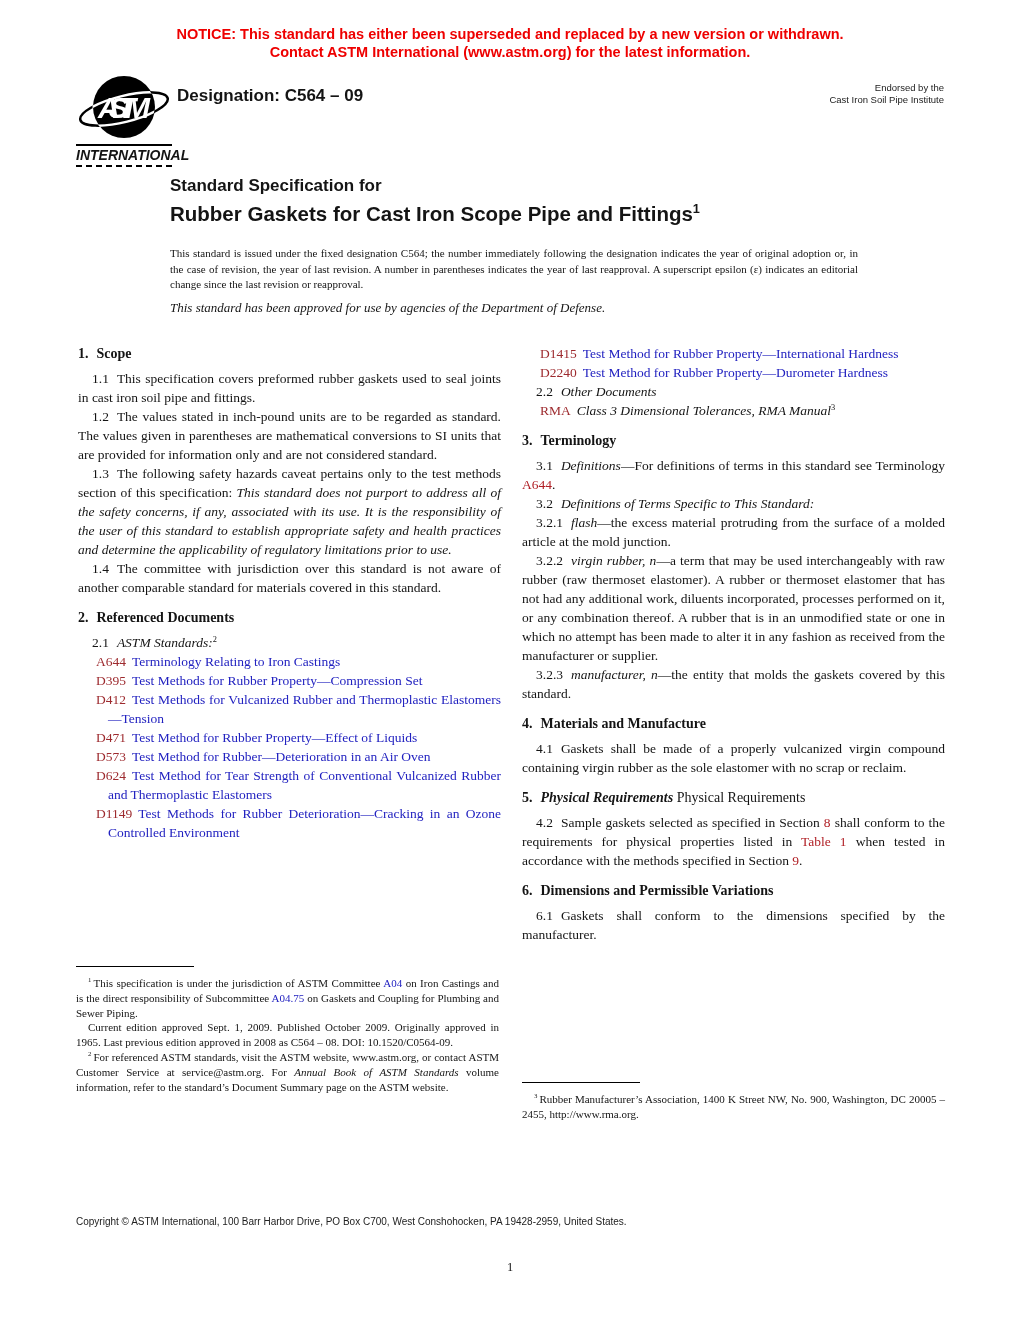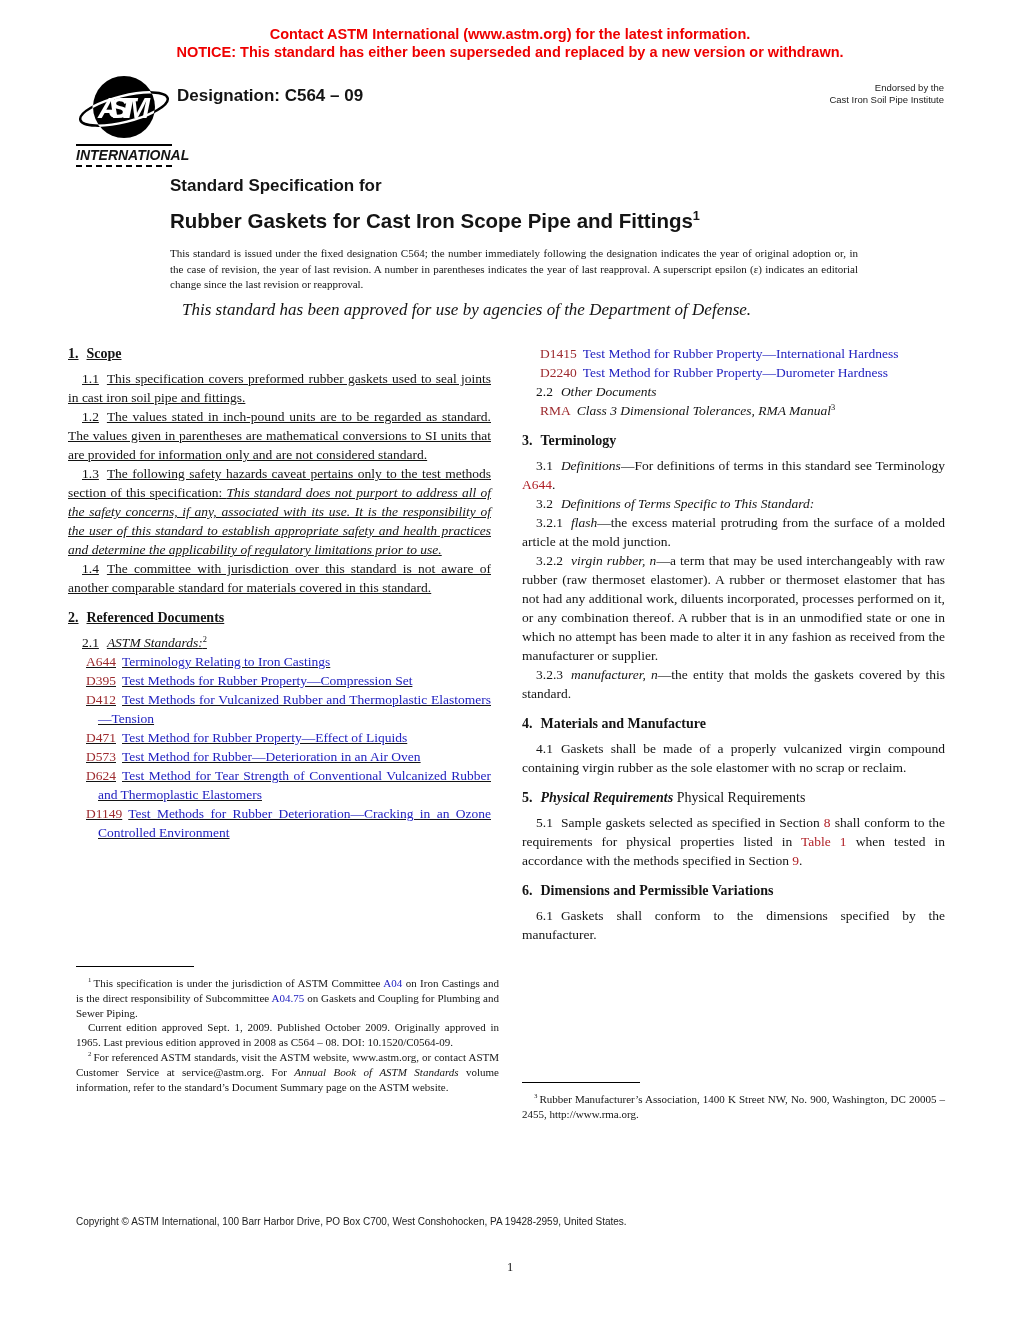--- a/index.html
+++ b/index.html
@@ -17,30 +17,30 @@
             border-top:2px solid #000;border-bottom:2px dashed #000;}
 
   .designation{position:absolute;top:86px;left:177px;
                font-family:"Liberation Sans",sans-serif;font-weight:bold;font-size:17px;}
 
   .endorsed{position:absolute;top:82px;right:76px;text-align:right;
             font-family:"Liberation Sans",sans-serif;font-size:9.5px;line-height:11.5px;color:#222;}
 
   .title-block{position:absolute;top:175px;left:170px;width:740px;
                font-family:"Liberation Sans",sans-serif;font-weight:bold;}
-  .title-line1{font-size:17px;line-height:21px;margin-bottom:12px;}
+  .title-line1{font-size:17px;line-height:21px;margin-bottom:5px;}
   .title-line2{font-size:20.5px;line-height:25px;}
 
   .preamble{position:absolute;top:246px;left:170px;width:688px;
             font-size:11px;line-height:15.5px;text-align:justify;}
-  .approval{position:absolute;top:300px;left:182px;width:688px;
-            font-size:17px;font-style:italic;}
+  .approval{position:absolute;top:300px;left:170px;width:688px;
+            font-size:13px;font-style:italic;}
 
   .col{position:absolute;top:344px;width:423px;font-size:13.5px;line-height:19px;text-align:justify;}
-  .col-left{left:68px;text-decoration:underline;}
+  .col-left{left:78px;}
   .col-right{left:522px;}
 
   h2.sec{font-size:14px;font-weight:bold;margin:11px 0 6px 0;text-align:left;}
   .col-left h2.sec:first-child{margin-top:0;}
   .p{margin:0;text-indent:14px;}
   .ref{margin:0 0 0 30px;text-indent:-12px;}
 
   .num{padding-right:8px;}
   .code{color:var(--code_red);padding-right:6px;}
   .rlink{color:var(--ref_red);}
@@ -59,22 +59,22 @@
   .copyright{position:absolute;top:1216px;left:76px;width:880px;
              font-family:"Liberation Sans",sans-serif;font-size:10px;color:#222;}
   .pagenum{position:absolute;top:1260px;left:0;width:100%;text-align:center;font-size:12.5px;}
 </style>
 </head>
 <body>
 
 <div class="page">
 
   <div class="notice">
+    <div>NOTICE: This standard has either been superseded and replaced by a new version or withdrawn.</div>
     <div>Contact ASTM International (www.astm.org) for the latest information.</div>
-    <div>NOTICE: This standard has either been superseded and replaced by a new version or withdrawn.</div>
   </div>
 
   <div class="logo">
     <svg width="92" height="72" viewBox="0 0 92 72">
       <defs>
           <clipPath id="logoClip">
             <circle cx="46" cy="35" r="31"></circle>
           </clipPath>
         </defs>
       <ellipse cx="46" cy="37" rx="45" ry="13" fill="none" stroke="#000" stroke-width="2.5" transform="rotate(-14 46 37)"></ellipse>
@@ -124,21 +124,21 @@
     <div class="ref"><span class="code">RMA</span><span class="i">Class 3 Dimensional Tolerances, RMA Manual</span><sup>3</sup></div>
     <h2 class="sec"><span class="num">3.</span><span>Terminology</span></h2>
     <p class="p"><span class="num">3.1</span><span class="i">Definitions</span><span>—For definitions of terms in this standard see Terminology </span><span class="rlink">A644</span><span>.</span></p>
     <p class="p"><span class="num">3.2</span><span class="i">Definitions of Terms Specific to This Standard:</span></p>
     <p class="p"><span class="num">3.2.1</span><span class="i">flash</span><span>—the excess material protruding from the surface of a molded article at the mold junction.</span></p>
     <p class="p"><span class="num">3.2.2</span><span class="i">virgin rubber, n</span><span>—a term that may be used interchangeably with raw rubber (raw thermoset elastomer). A rubber or thermoset elastomer that has not had any additional work, diluents incorporated, processes performed on it, or any combination thereof. A rubber that is in an unmodified state or one in which no attempt has been made to alter it in any fashion as received from the manufacturer or supplier.</span></p>
     <p class="p"><span class="num">3.2.3</span><span class="i">manufacturer, n</span><span>—the entity that molds the gaskets covered by this standard.</span></p>
     <h2 class="sec"><span class="num">4.</span><span>Materials and Manufacture</span></h2>
     <p class="p"><span class="num">4.1</span><span>Gaskets shall be made of a properly vulcanized virgin compound containing virgin rubber as the sole elastomer with no scrap or reclaim.</span></p>
     <h2 class="sec"><span class="num">5.</span><span class="i">Physical Requirements</span><span class="normal"> Physical Requirements</span></h2>
-    <p class="p"><span class="num">5.1</span><span>Sample gaskets selected as specified in Section </span><span class="rlink">8</span><span> shall conform to the requirements for physical properties listed in </span><span class="rlink">Table 1</span><span> when tested in accordance with the methods specified in Section </span><span class="rlink">9</span><span>.</span></p>
+    <p class="p"><span class="num">4.2</span><span>Sample gaskets selected as specified in Section </span><span class="rlink">8</span><span> shall conform to the requirements for physical properties listed in </span><span class="rlink">Table 1</span><span> when tested in accordance with the methods specified in Section </span><span class="rlink">9</span><span>.</span></p>
     <h2 class="sec"><span class="num">6.</span><span>Dimensions and Permissible Variations</span></h2>
     <p class="p"><span class="num">6.1</span><span>Gaskets shall conform to the dimensions specified by the manufacturer.</span></p>
   </div>
 
   <div class="fn fn-left">
     <div class="fn-sep"></div>
     <p><sup>1</sup><span>This specification is under the jurisdiction of ASTM Committee </span><span class="blink">A04</span><span> on Iron Castings and is the direct responsibility of Subcommittee </span><span class="blink">A04.75</span><span> on Gaskets and Coupling for Plumbing and Sewer Piping.</span></p>
     <p><span>Current edition approved Sept. 1, 2009. Published October 2009. Originally approved in 1965. Last previous edition approved in 2008 as C564 – 08. DOI: 10.1520/C0564-09.</span></p>
     <p><sup>2</sup><span>For referenced ASTM standards, visit the ASTM website, www.astm.org, or contact ASTM Customer Service at service@astm.org. For </span><span class="i">Annual Book of ASTM Standards</span><span> volume information, refer to the standard’s Document Summary page on the ASTM website.</span></p>
   </div>

